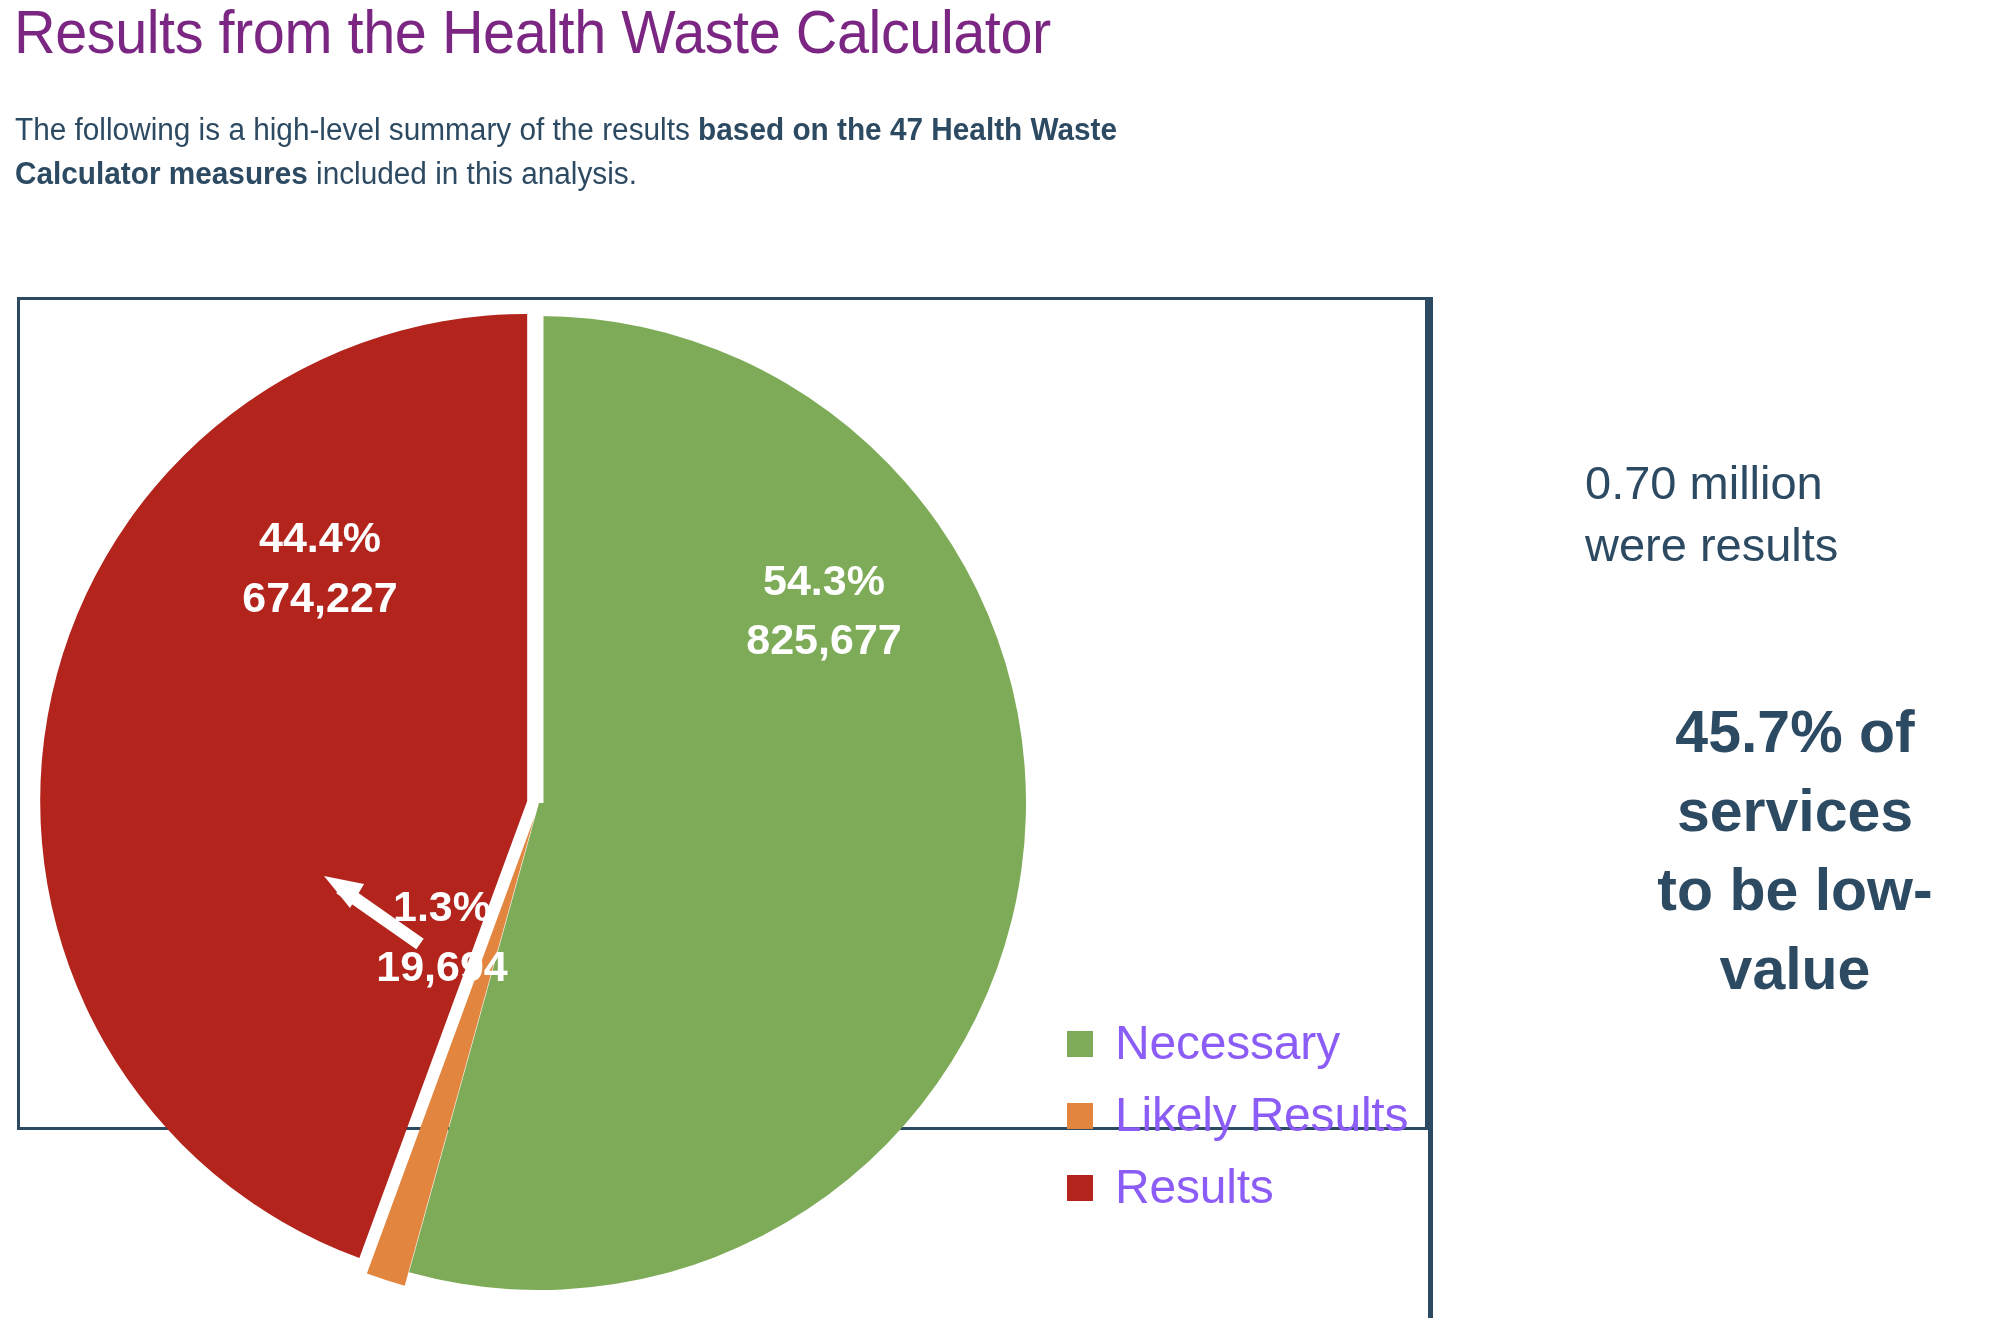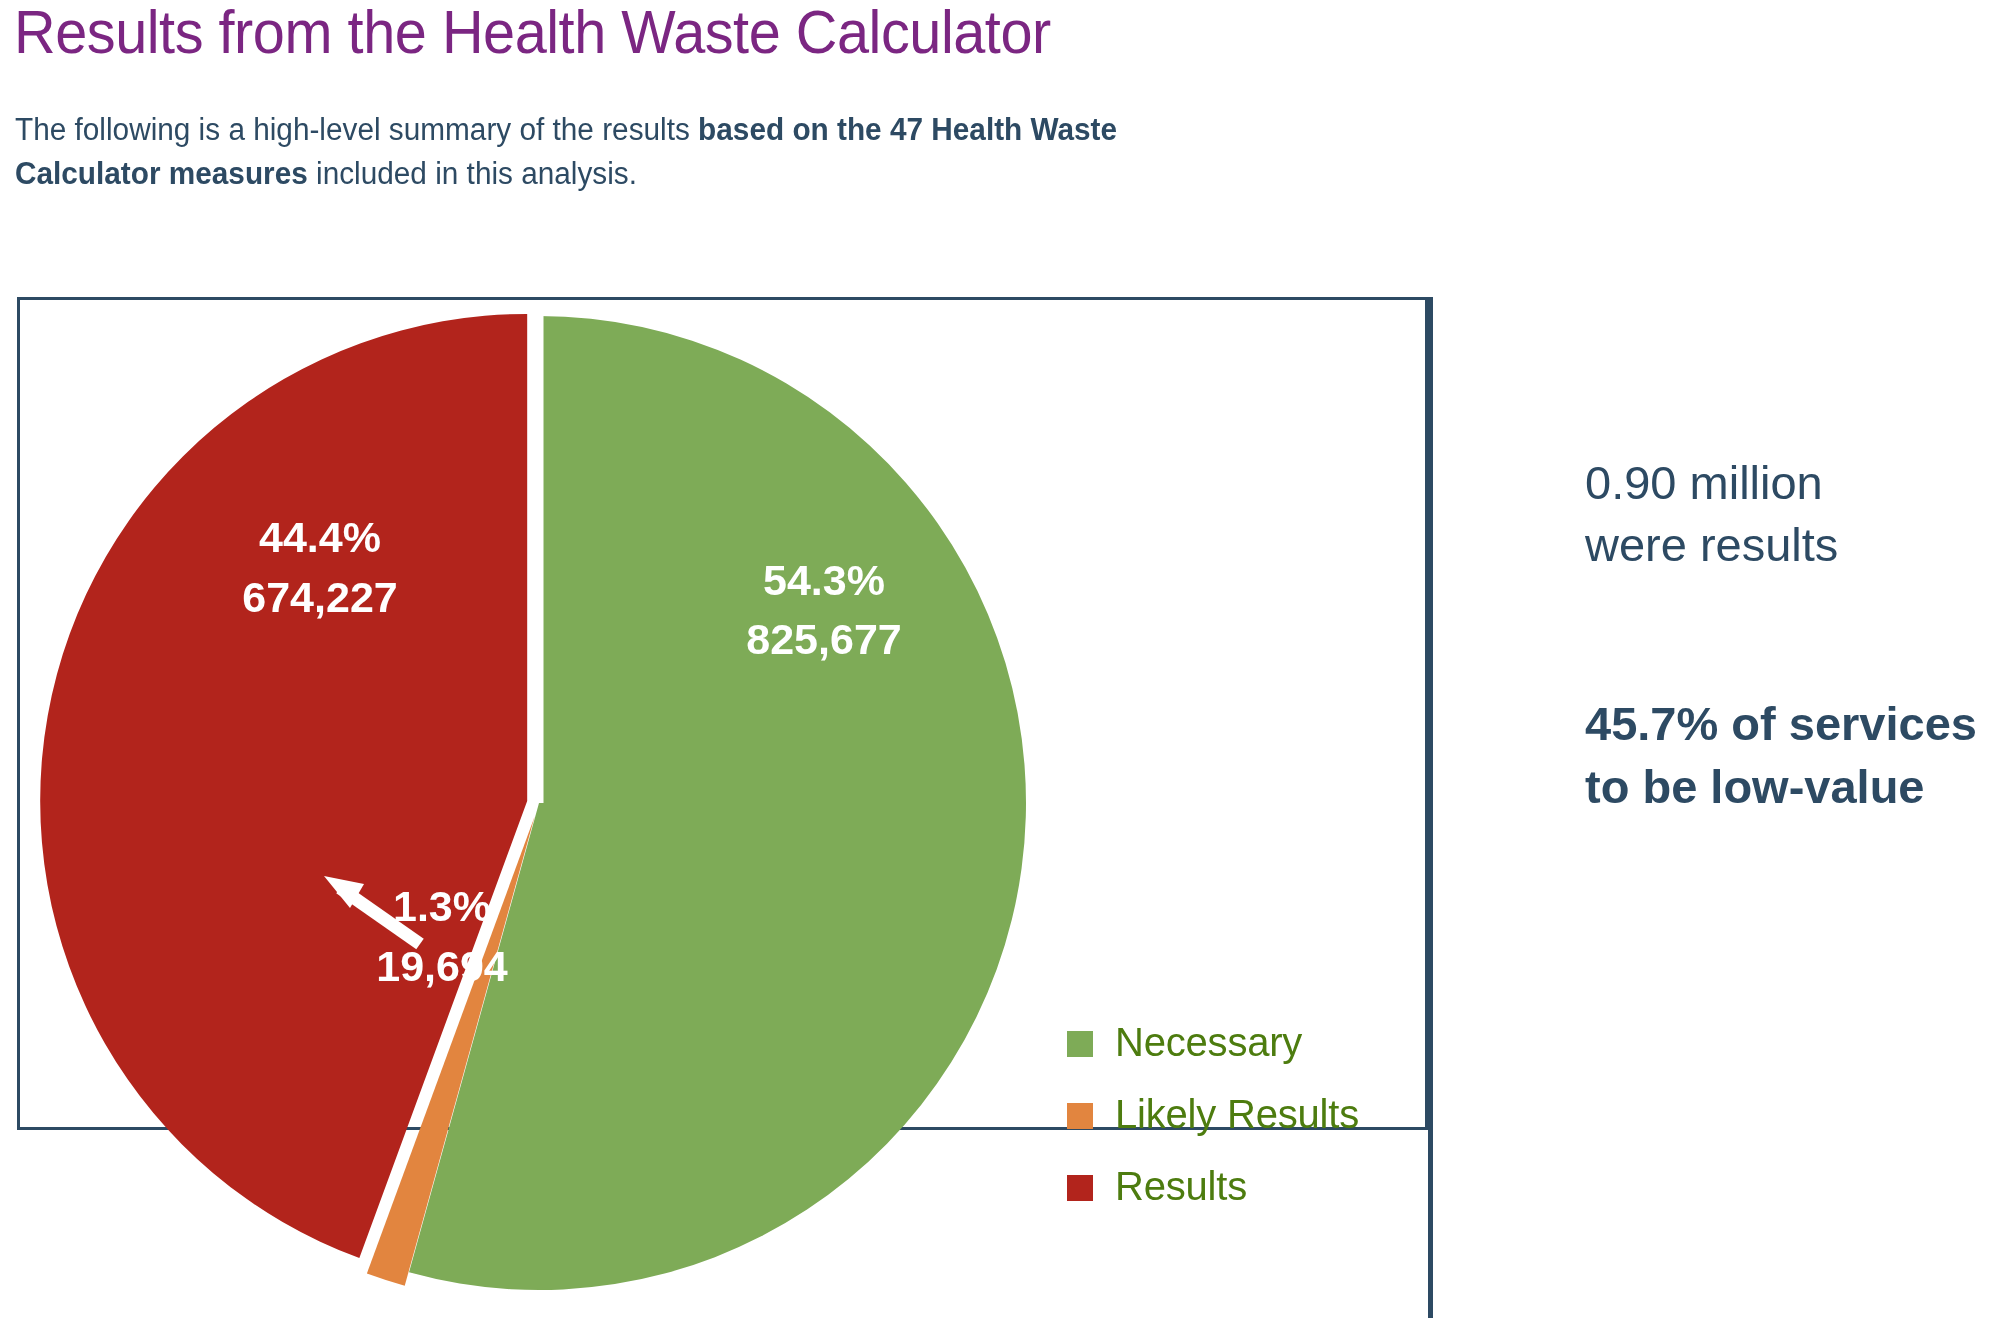--- a/index.html
+++ b/index.html
@@ -64,22 +64,22 @@
   .legend-row{
     display:flex;align-items:center;
     height:72px;
   }
   .legend-swatch{
     width:26px;height:26px;flex:0 0 26px;
     margin-right:22px;
     margin-top:4px;
   }
   .legend-text{
-    font-size:40px;
-    color:#4d7c0f;
+    font-size:48px;
+    color:#8b5cf6;
     white-space:nowrap;
     letter-spacing:-0.2px;
   }
 
   
   #right-panel{
     position:absolute;left:1428px;top:297px;
     width:560px;height:1021px;
     border-left:5px solid #2d4a63;
     box-sizing:border-box;
@@ -88,23 +88,24 @@
     position:absolute;left:152px;top:155px;
     width:420px;
     color:#2d4a63;
     font-size:47px;
     line-height:1.32;
   }
   #stat-block-2{
     position:absolute;left:152px;top:396px;
     width:420px;
     color:#2d4a63;
-    font-size:47px;
+    font-size:59px;
     font-weight:700;
     line-height:1.34;
+    text-align:center;
   }
   .sv-line{display:block;}
   .sv-bold{font-weight:700;}
 </style>
 </head>
 <body>
 
 <div id="page-title">Results from the Health Waste Calculator</div>
 
 <div id="subtitle">
@@ -156,21 +157,21 @@
       <span class="legend-swatch" style="background:#b2241c"></span>
       <span class="legend-text">Results</span>
     </div>
 
   </div>
 </div>
 
 <div id="right-panel">
 
   <div id="stat-block-1">
-    <span class="sv-line">0.90 million</span>
+    <span class="sv-line">0.70 million</span>
     <span class="sv-line">were results</span>
   </div>
 
   <div id="stat-block-2">
     <span class="sv-line">45.7% of services</span>
     <span class="sv-line">to be low-value</span>
   </div>
 
 </div>
 

